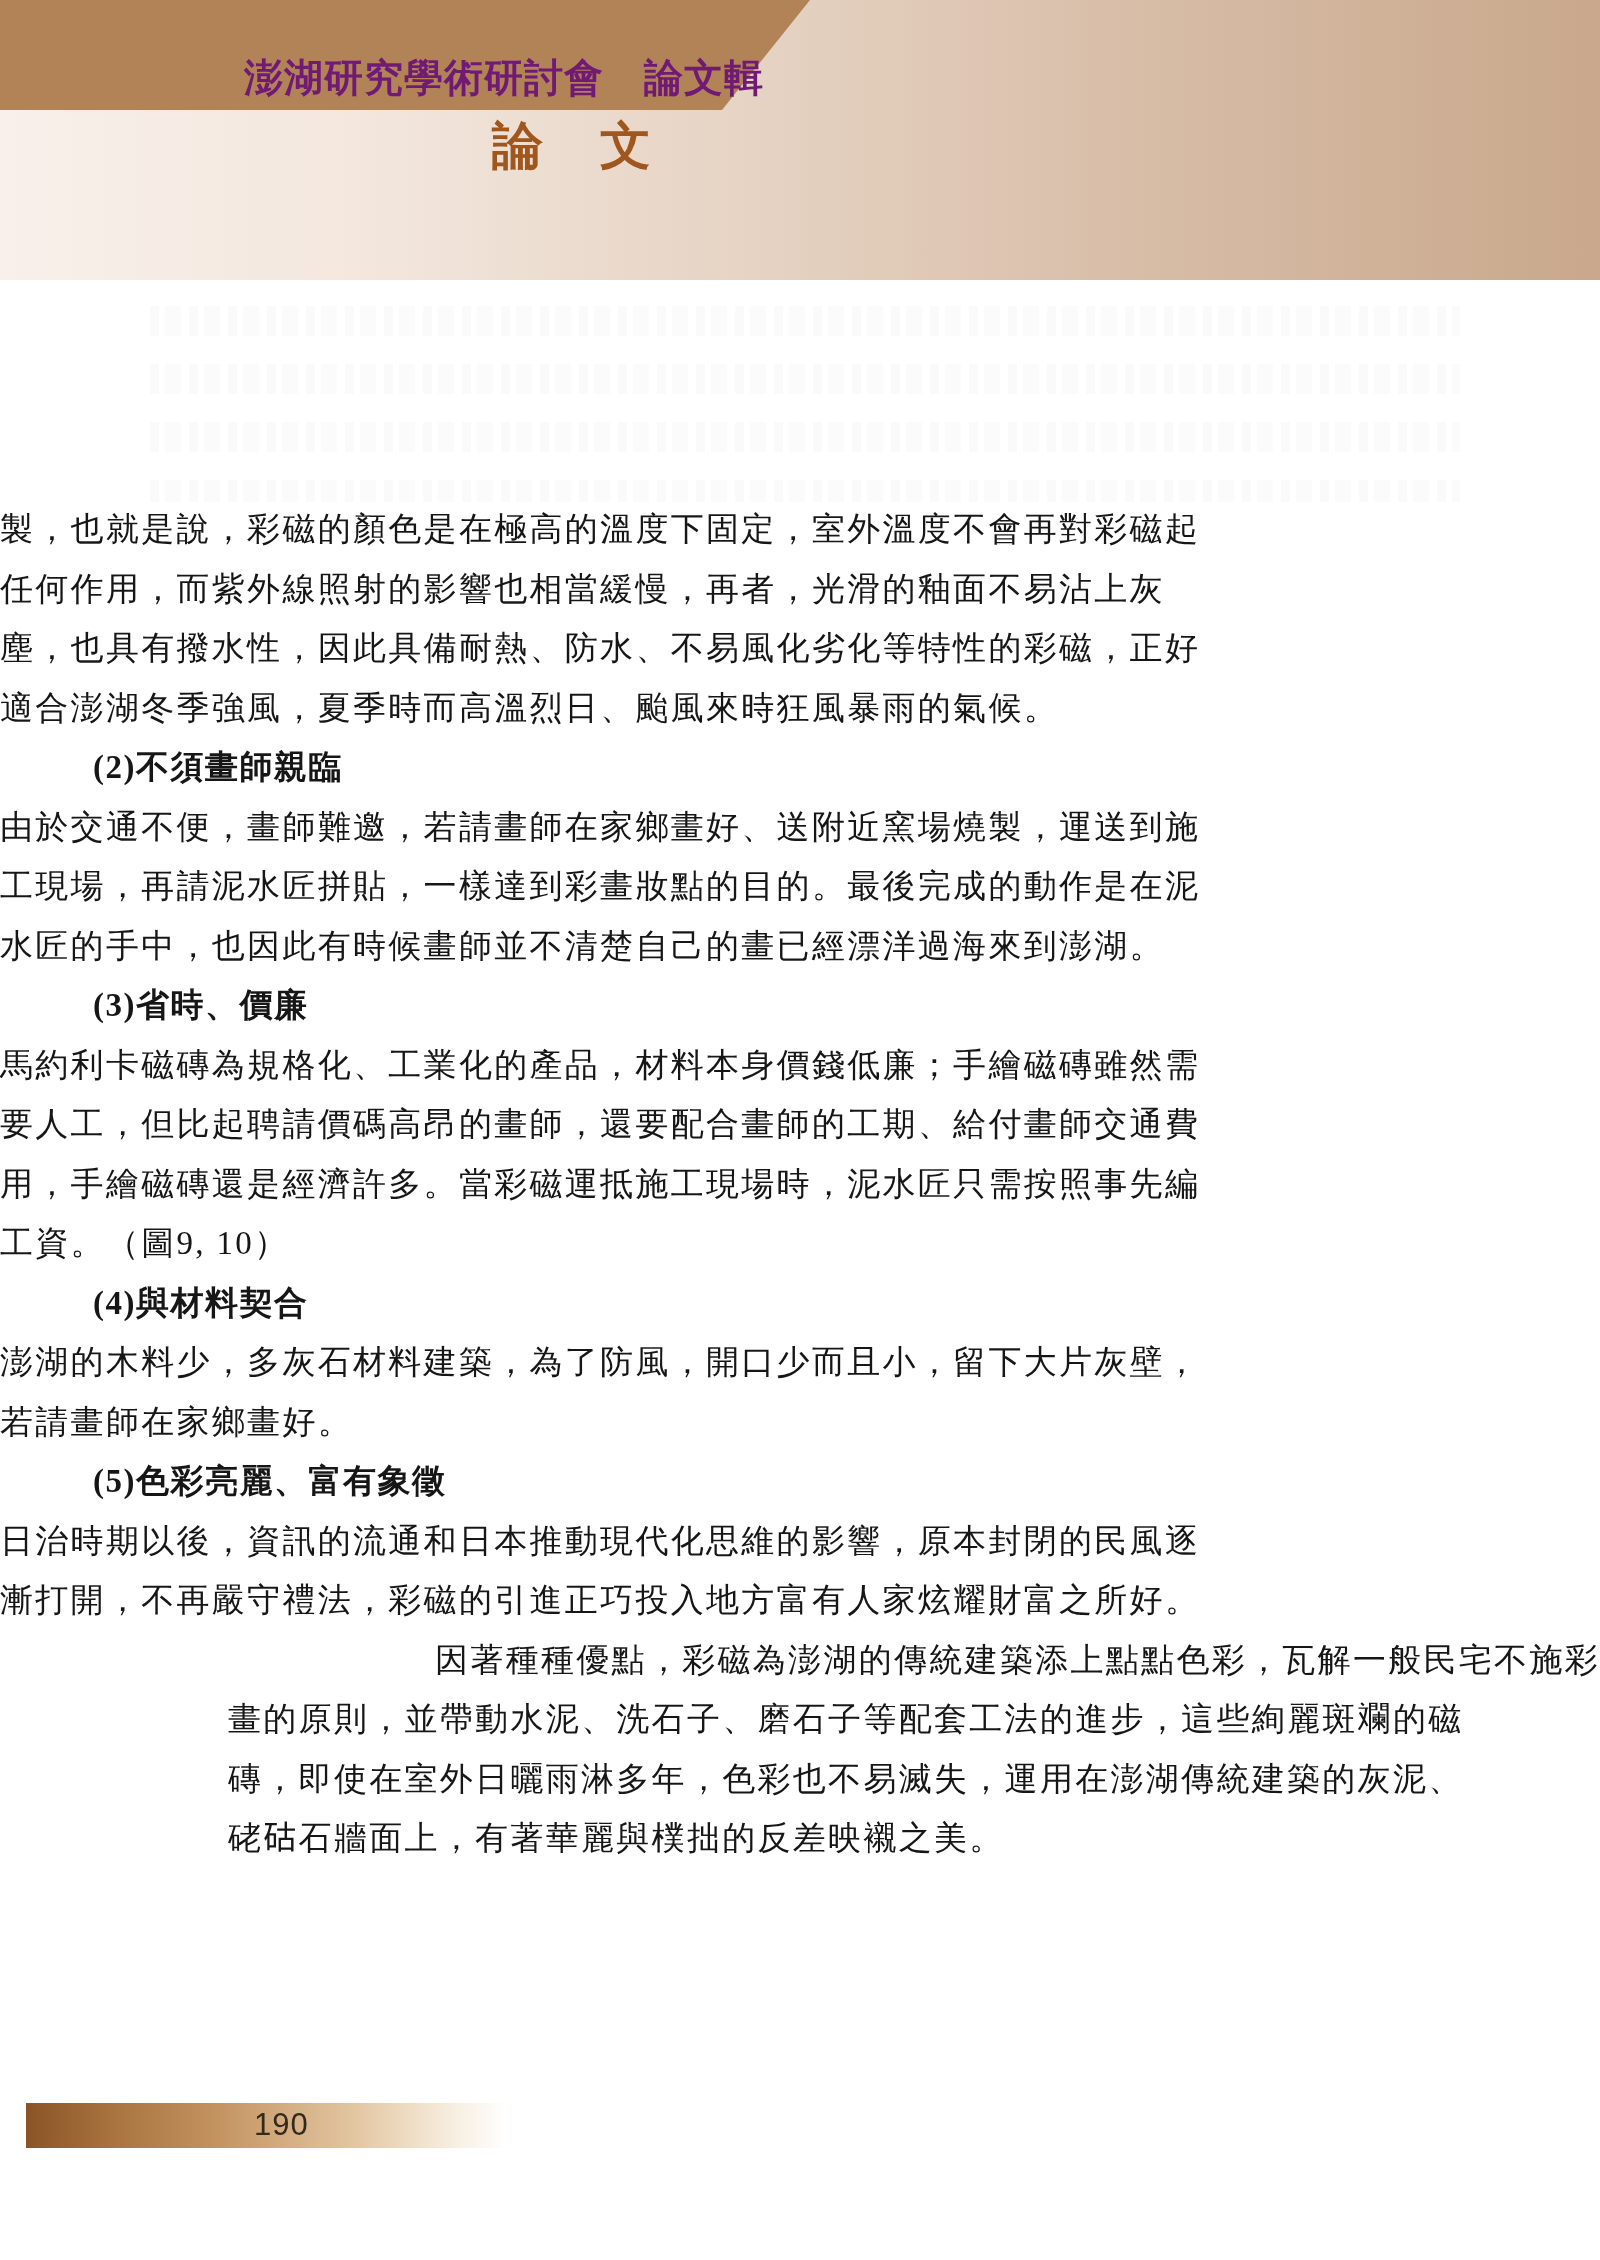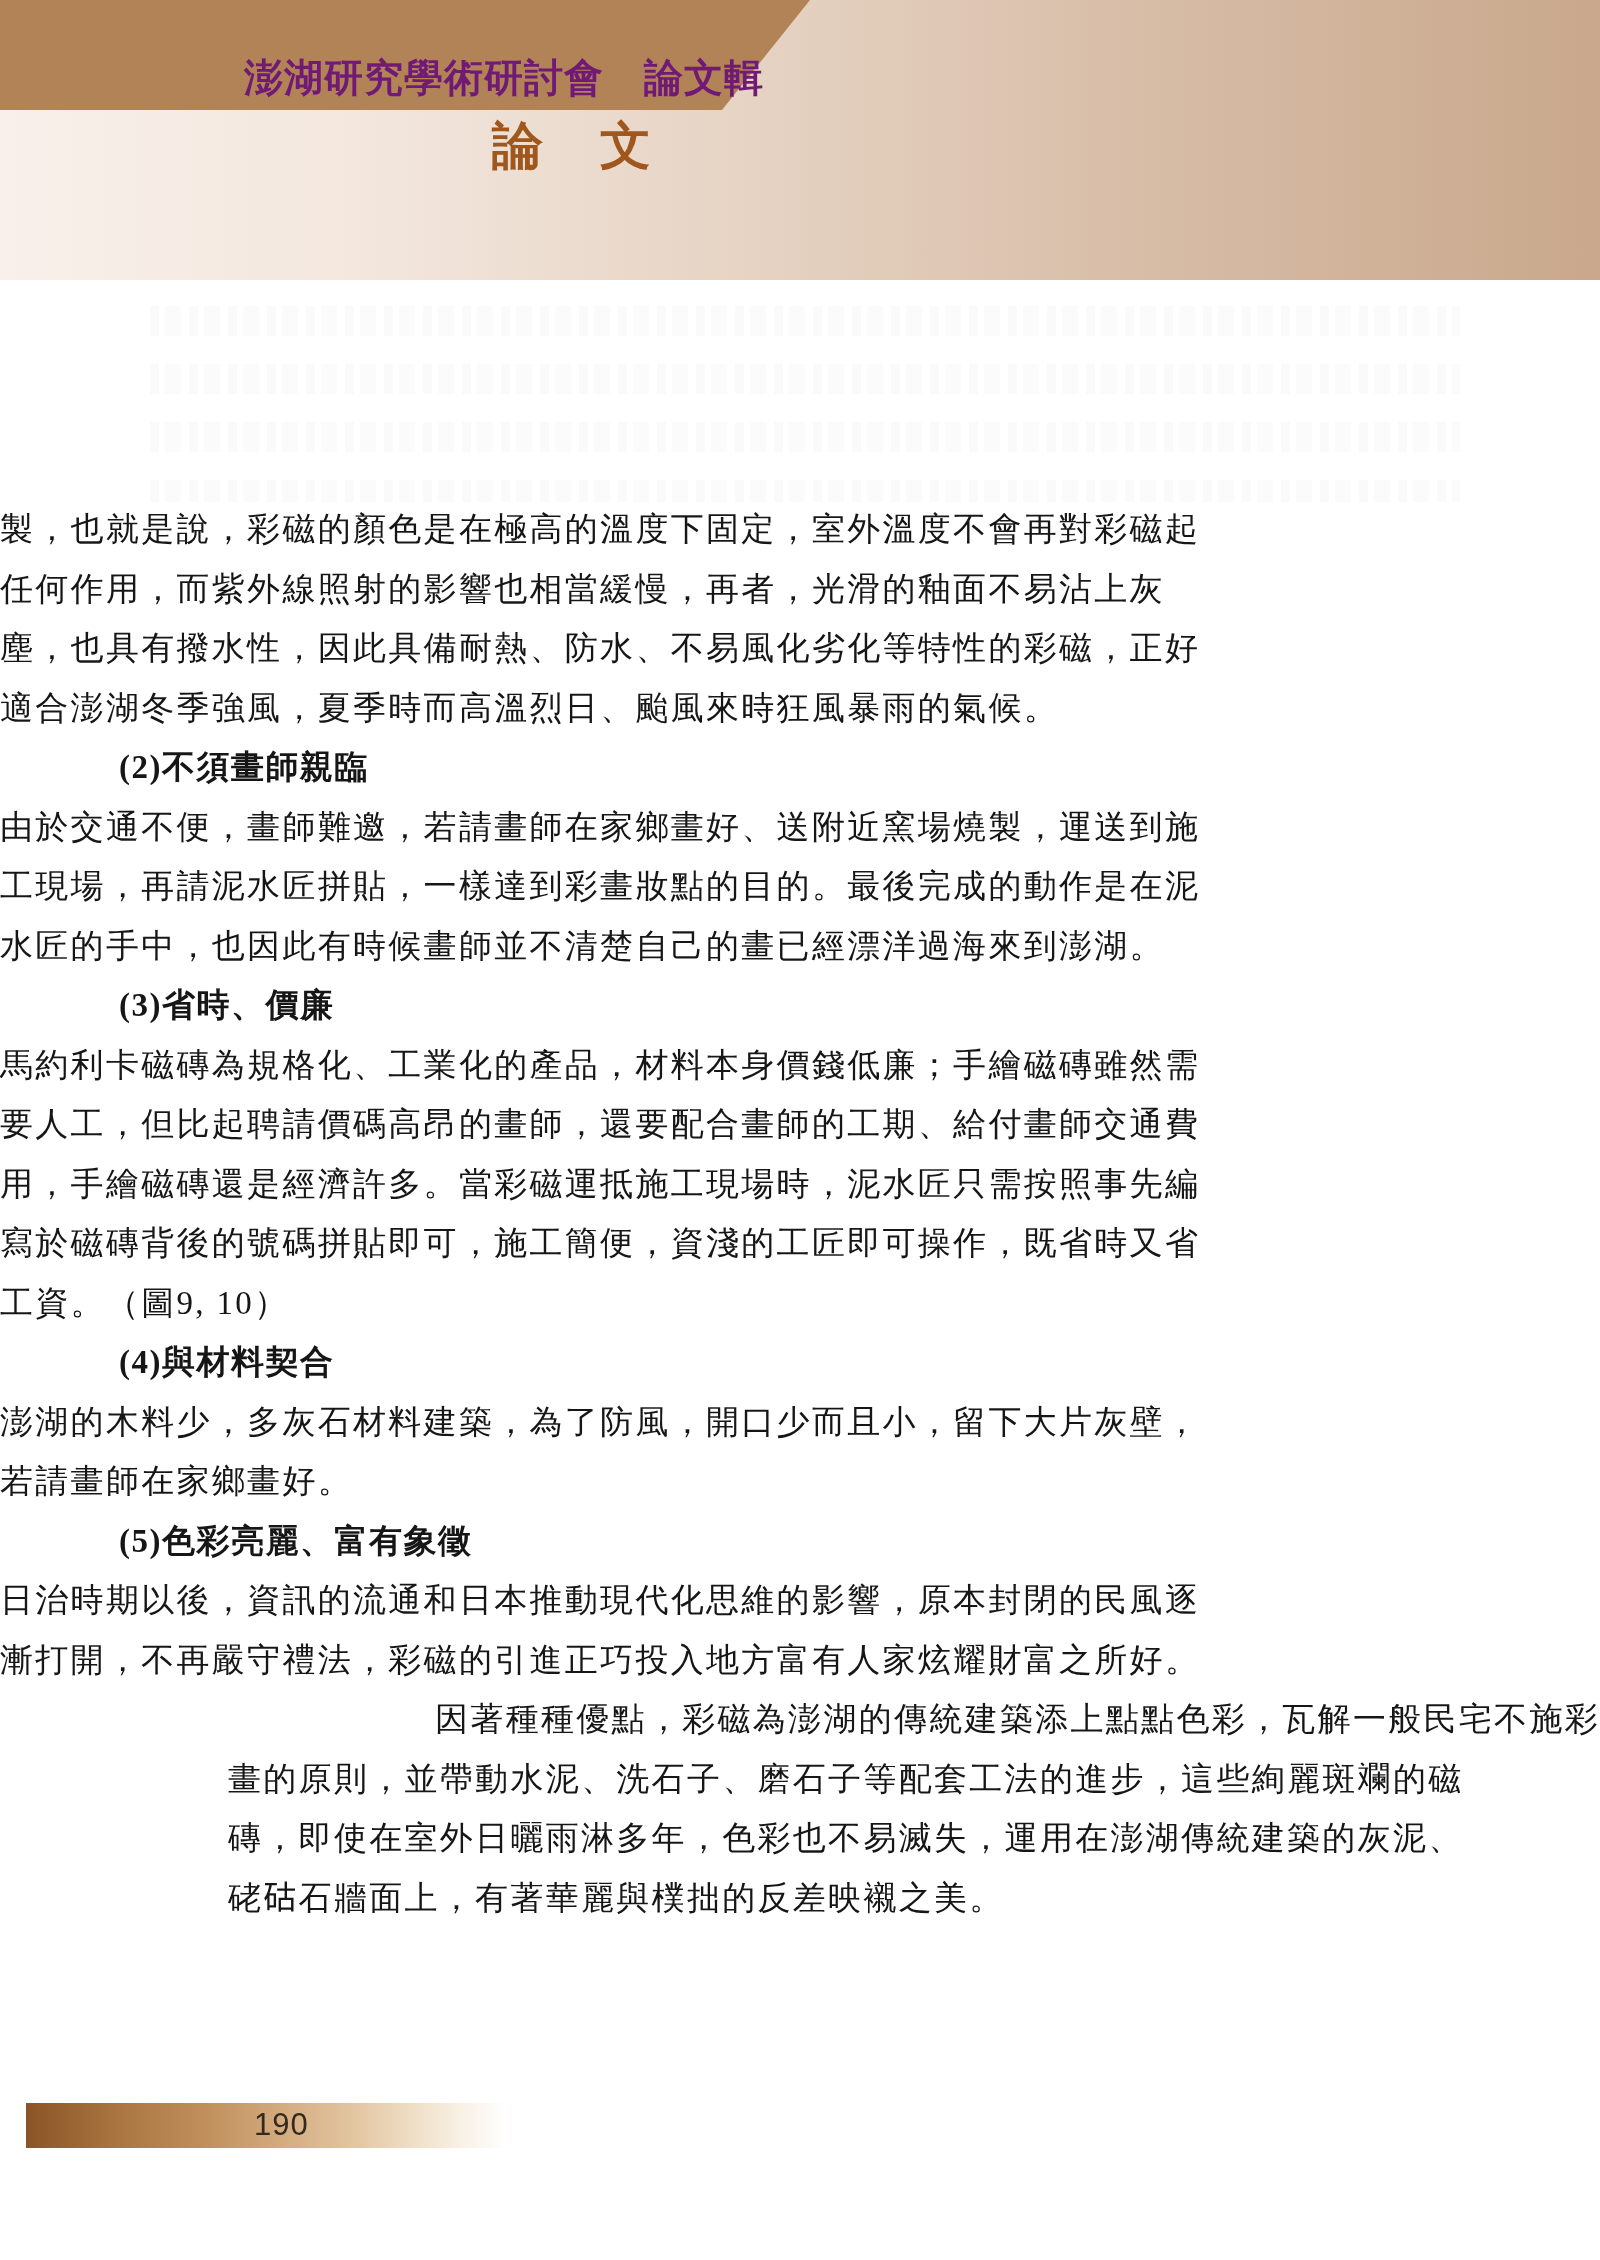--- a/index.html
+++ b/index.html
@@ -39,21 +39,21 @@
       repeating-linear-gradient(90deg,rgba(110,110,110,.06) 0 9px,rgba(255,255,255,0) 9px 15px,rgba(110,110,110,.045) 15px 31px,rgba(255,255,255,0) 31px 39px);
     opacity:.55;
   }
   
   .textblock{position:absolute;left:0;top:500px;width:1600px;}
   .line{
     height:59.5px;line-height:59.5px;
     font-size:33px;letter-spacing:2.3px;
     color:#161616;white-space:nowrap;
   }
-  .line-heading{padding-left:119px;font-weight:700;letter-spacing:1.5px;}
+  .line-heading{padding-left:93px;font-weight:700;letter-spacing:1.5px;}
   .line-body{}
   .line-indent{padding-left:293px;text-align:right;}
   .line-outer{padding-left:228px;}
   
   .footer-bar{
     position:absolute;left:0;top:2103px;width:495px;height:45px;
     background:linear-gradient(90deg,#8a5426 0%,#a9743f 18%,#c2925f 38%,#d4ac80 52%,#e4c9a6 68%,#f5ead9 84%,#ffffff 97%);
     margin-left:26px;
   }
   .page-number{
@@ -84,21 +84,20 @@
       <div class="line line-body">塵，也具有撥水性，因此具備耐熱、防水、不易風化劣化等特性的彩磁，正好</div>
       <div class="line line-body">適合澎湖冬季強風，夏季時而高溫烈日、颱風來時狂風暴雨的氣候。</div>
       <div class="line line-heading">(2)不須畫師親臨</div>
       <div class="line line-body">由於交通不便，畫師難邀，若請畫師在家鄉畫好、送附近窯場燒製，運送到施</div>
       <div class="line line-body">工現場，再請泥水匠拼貼，一樣達到彩畫妝點的目的。最後完成的動作是在泥</div>
       <div class="line line-body">水匠的手中，也因此有時候畫師並不清楚自己的畫已經漂洋過海來到澎湖。</div>
       <div class="line line-heading">(3)省時、價廉</div>
       <div class="line line-body">馬約利卡磁磚為規格化、工業化的產品，材料本身價錢低廉；手繪磁磚雖然需</div>
       <div class="line line-body">要人工，但比起聘請價碼高昂的畫師，還要配合畫師的工期、給付畫師交通費</div>
       <div class="line line-body">用，手繪磁磚還是經濟許多。當彩磁運抵施工現場時，泥水匠只需按照事先編</div>
-      <div class="line line-body">寫於磁磚背後的號碼拼貼即可，施工簡便，資淺的工匠即可操作，既省時又省</div>
       <div class="line line-body">工資。（圖9, 10）</div>
       <div class="line line-heading">(4)與材料契合</div>
       <div class="line line-body">澎湖的木料少，多灰石材料建築，為了防風，開口少而且小，留下大片灰壁，</div>
       <div class="line line-body">若請畫師在家鄉畫好。</div>
       <div class="line line-heading">(5)色彩亮麗、富有象徵</div>
       <div class="line line-body">日治時期以後，資訊的流通和日本推動現代化思維的影響，原本封閉的民風逐</div>
       <div class="line line-body">漸打開，不再嚴守禮法，彩磁的引進正巧投入地方富有人家炫耀財富之所好。</div>
       <div class="line line-indent">因著種種優點，彩磁為澎湖的傳統建築添上點點色彩，瓦解一般民宅不施彩</div>
       <div class="line line-outer">畫的原則，並帶動水泥、洗石子、磨石子等配套工法的進步，這些絢麗斑斕的磁</div>
       <div class="line line-outer">磚，即使在室外日曬雨淋多年，色彩也不易滅失，運用在澎湖傳統建築的灰泥、</div>

